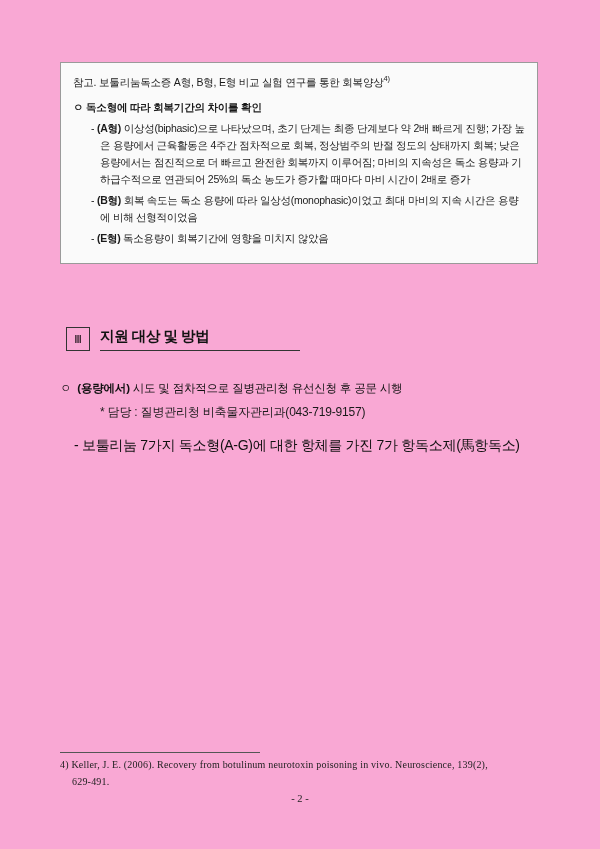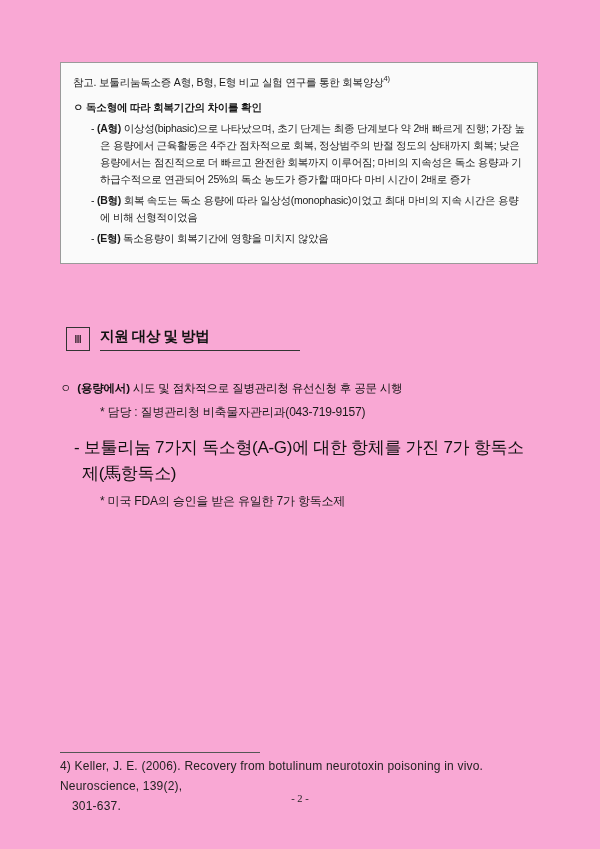--- a/index.html
+++ b/index.html
@@ -115,45 +115,45 @@
   }
   .item-line b { font-weight: bold; }
   .note-star {
     font-size: 12px;
     margin-top: 6px;
     padding-left: 40px;
     letter-spacing: -0.2px;
     color: #1a1a1a;
   }
   .sub-dash {
-    font-size: 17px;
+    font-size: 14px;
     margin-top: 7px;
     padding-left: 22px;
     text-indent: -8px;
     letter-spacing: -0.3px;
   }
 
   
   .footnote-rule {
     position: absolute;
     left: 60px;
     top: 752px;
     width: 200px;
     border-top: 1px solid #555;
   }
   .footnote {
     position: absolute;
     left: 60px;
     top: 757px;
     width: 478px;
-    font-size: 12px;
+    font-size: 10px;
     line-height: 1.65;
     color: #222;
     letter-spacing: 0.2px;
-    font-family: Liberation Sans, sans-serif;
+    font-family: Liberation Serif, serif;
   }
   .footnote .fn-line2 { padding-left: 12px; }
 
   
   .page-num {
     position: absolute;
     left: 0;
     top: 793px;
     width: 600px;
     text-align: center;
@@ -199,26 +199,25 @@
     <div class="item">
       <div class="item-line">
         <span class="mark">ㅇ</span><b>(용량에서)</b><span> 시도 및 점차적으로 질병관리청 유선신청 후 공문 시행</span>
       </div>
       <div class="note-star">* 담당 : 질병관리청 비축물자관리과(043-719-9157)</div>
     </div>
 
 
     <div class="item">
       <div class="sub-dash">- 보툴리눔 7가지 독소형(A-G)에 대한 항체를 가진 7가 항독소제(馬항독소)</div>
-      <div class="note-star">* 미국 FDA의 승인을 받은 유일한 7가 항독소제</div>
     </div>
 
   </div>
 
   <div class="footnote-rule"></div>
   <div class="footnote">
     <div>4) Keller, J. E. (2006). Recovery from botulinum neurotoxin poisoning in vivo. Neuroscience, 139(2),</div>
-    <div class="fn-line2">301-637.</div>
+    <div class="fn-line2">629-491.</div>
   </div>
 
   <div class="page-num">- 2 -</div>
 
 </div>
 
 </body></html>

